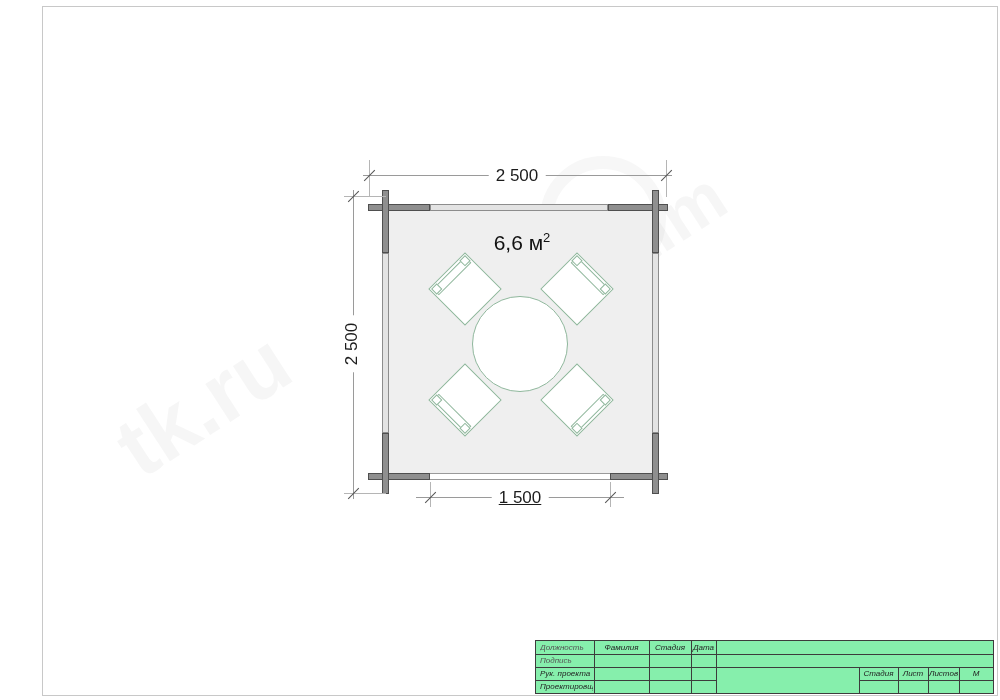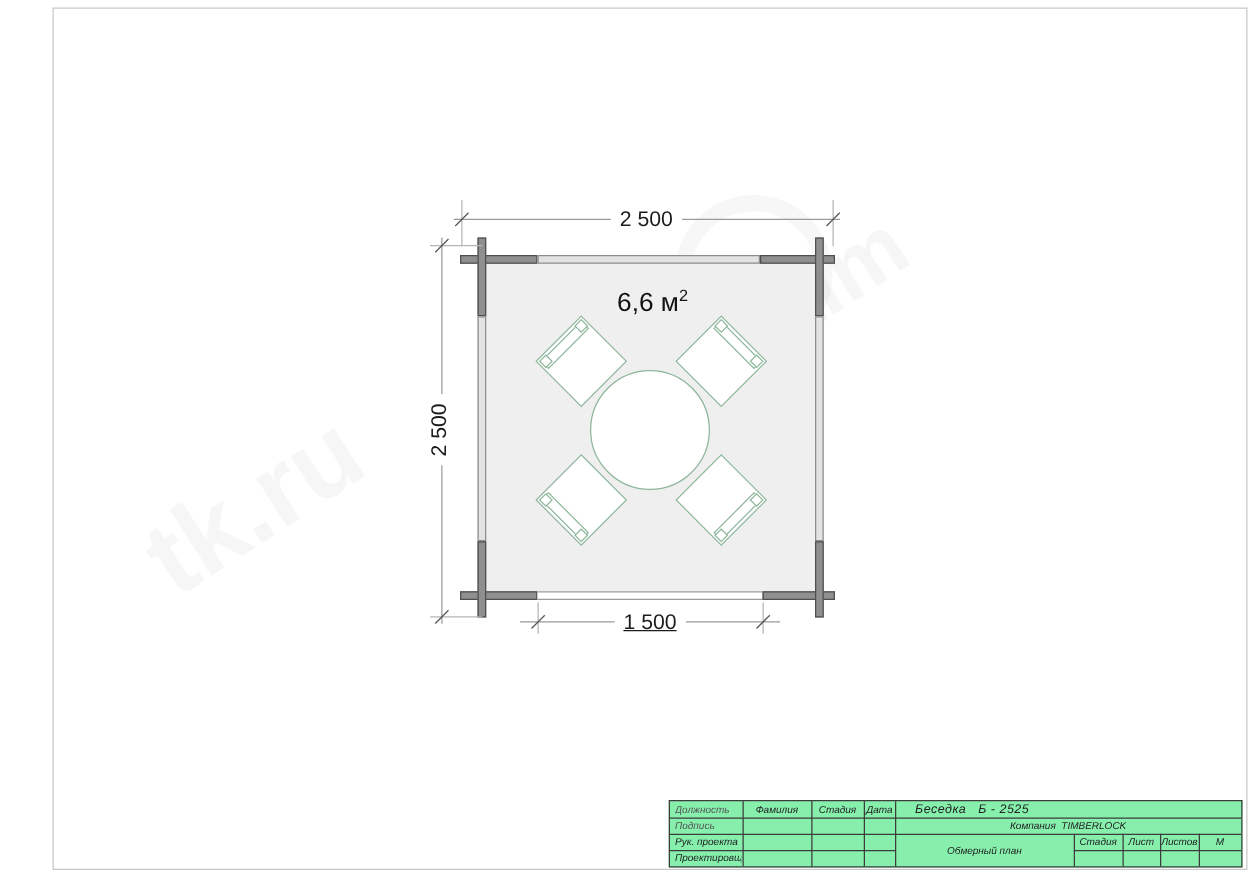--- a/index.html
+++ b/index.html
@@ -147,29 +147,26 @@
     <div class="vl" style="left:180px;top:0;bottom:0;"></div>
     <div class="vl" style="left:323px;top:26px;bottom:0;"></div>
     <div class="vl" style="left:362px;top:26px;bottom:0;"></div>
     <div class="vl" style="left:392px;top:26px;bottom:0;"></div>
     <div class="vl" style="left:423px;top:26px;bottom:0;"></div>
 
     <div class="cell gray" style="left:4px;top:0;width:53px;height:13px;">Должность</div>
     <div class="cell center" style="left:58px;top:0;width:55px;height:13px;">Фамилия</div>
     <div class="cell center" style="left:113px;top:0;width:42px;height:13px;">Стадия</div>
     <div class="cell center" style="left:155px;top:0;width:25px;height:13px;">Дата</div>
-    <div class="cell big" style="left:196px;top:0;width:258px;height:13px;">Беседка   Б - 2525</div>
 
     <div class="cell gray" style="left:4px;top:13px;width:53px;height:13px;">Подпись</div>
-    <div class="cell center" style="left:180px;top:13px;width:277px;height:13px;">Компания  TIMBERLOCK</div>
 
     <div class="cell" style="left:4px;top:26px;width:53px;height:13px;text-align:center;">Рук. проекта</div>
     <div class="cell center" style="left:323px;top:26px;width:39px;height:13px;">Стадия</div>
     <div class="cell center" style="left:362px;top:26px;width:30px;height:13px;">Лист</div>
     <div class="cell center" style="left:392px;top:26px;width:31px;height:13px;">Листов</div>
     <div class="cell center" style="left:423px;top:26px;width:34px;height:13px;">М</div>
 
     <div class="cell" style="left:4px;top:39px;width:53px;height:13px;">Проектировщик</div>
 
-    <div class="cell center" style="left:180px;top:26px;width:143px;height:26px;">Обмерный план</div>
   </div>
 
 </div>
 
 </body></html>

